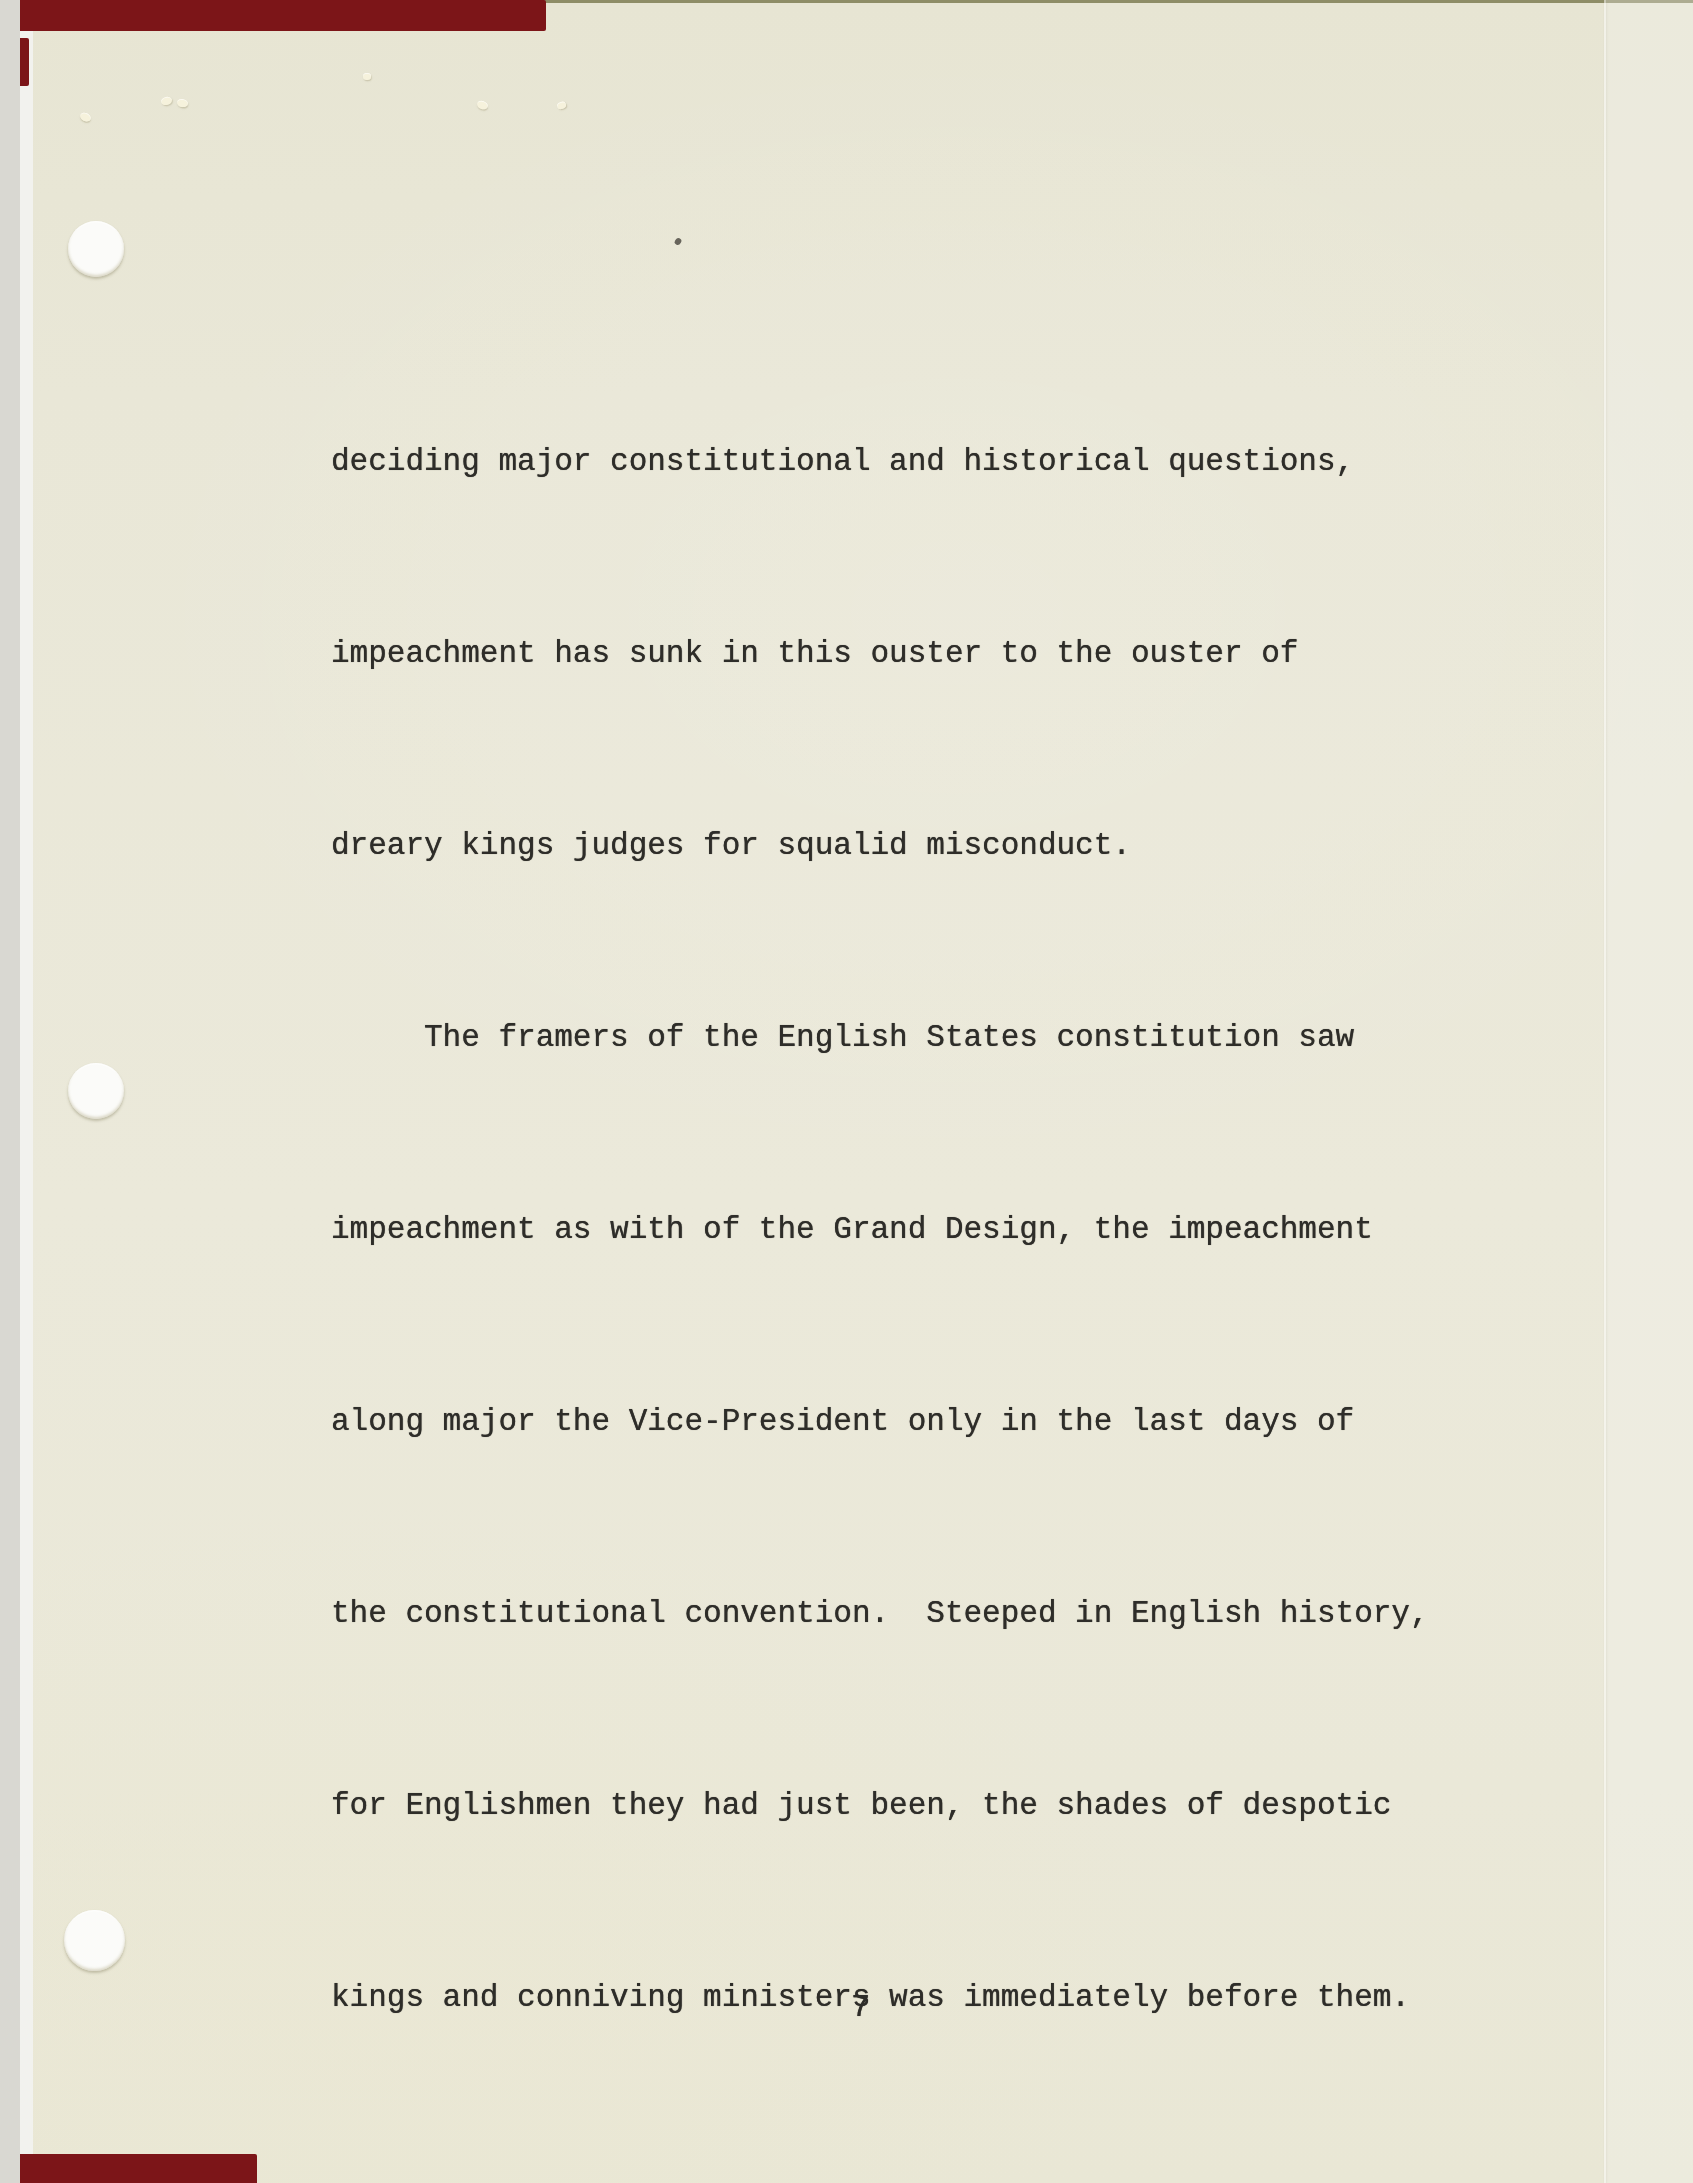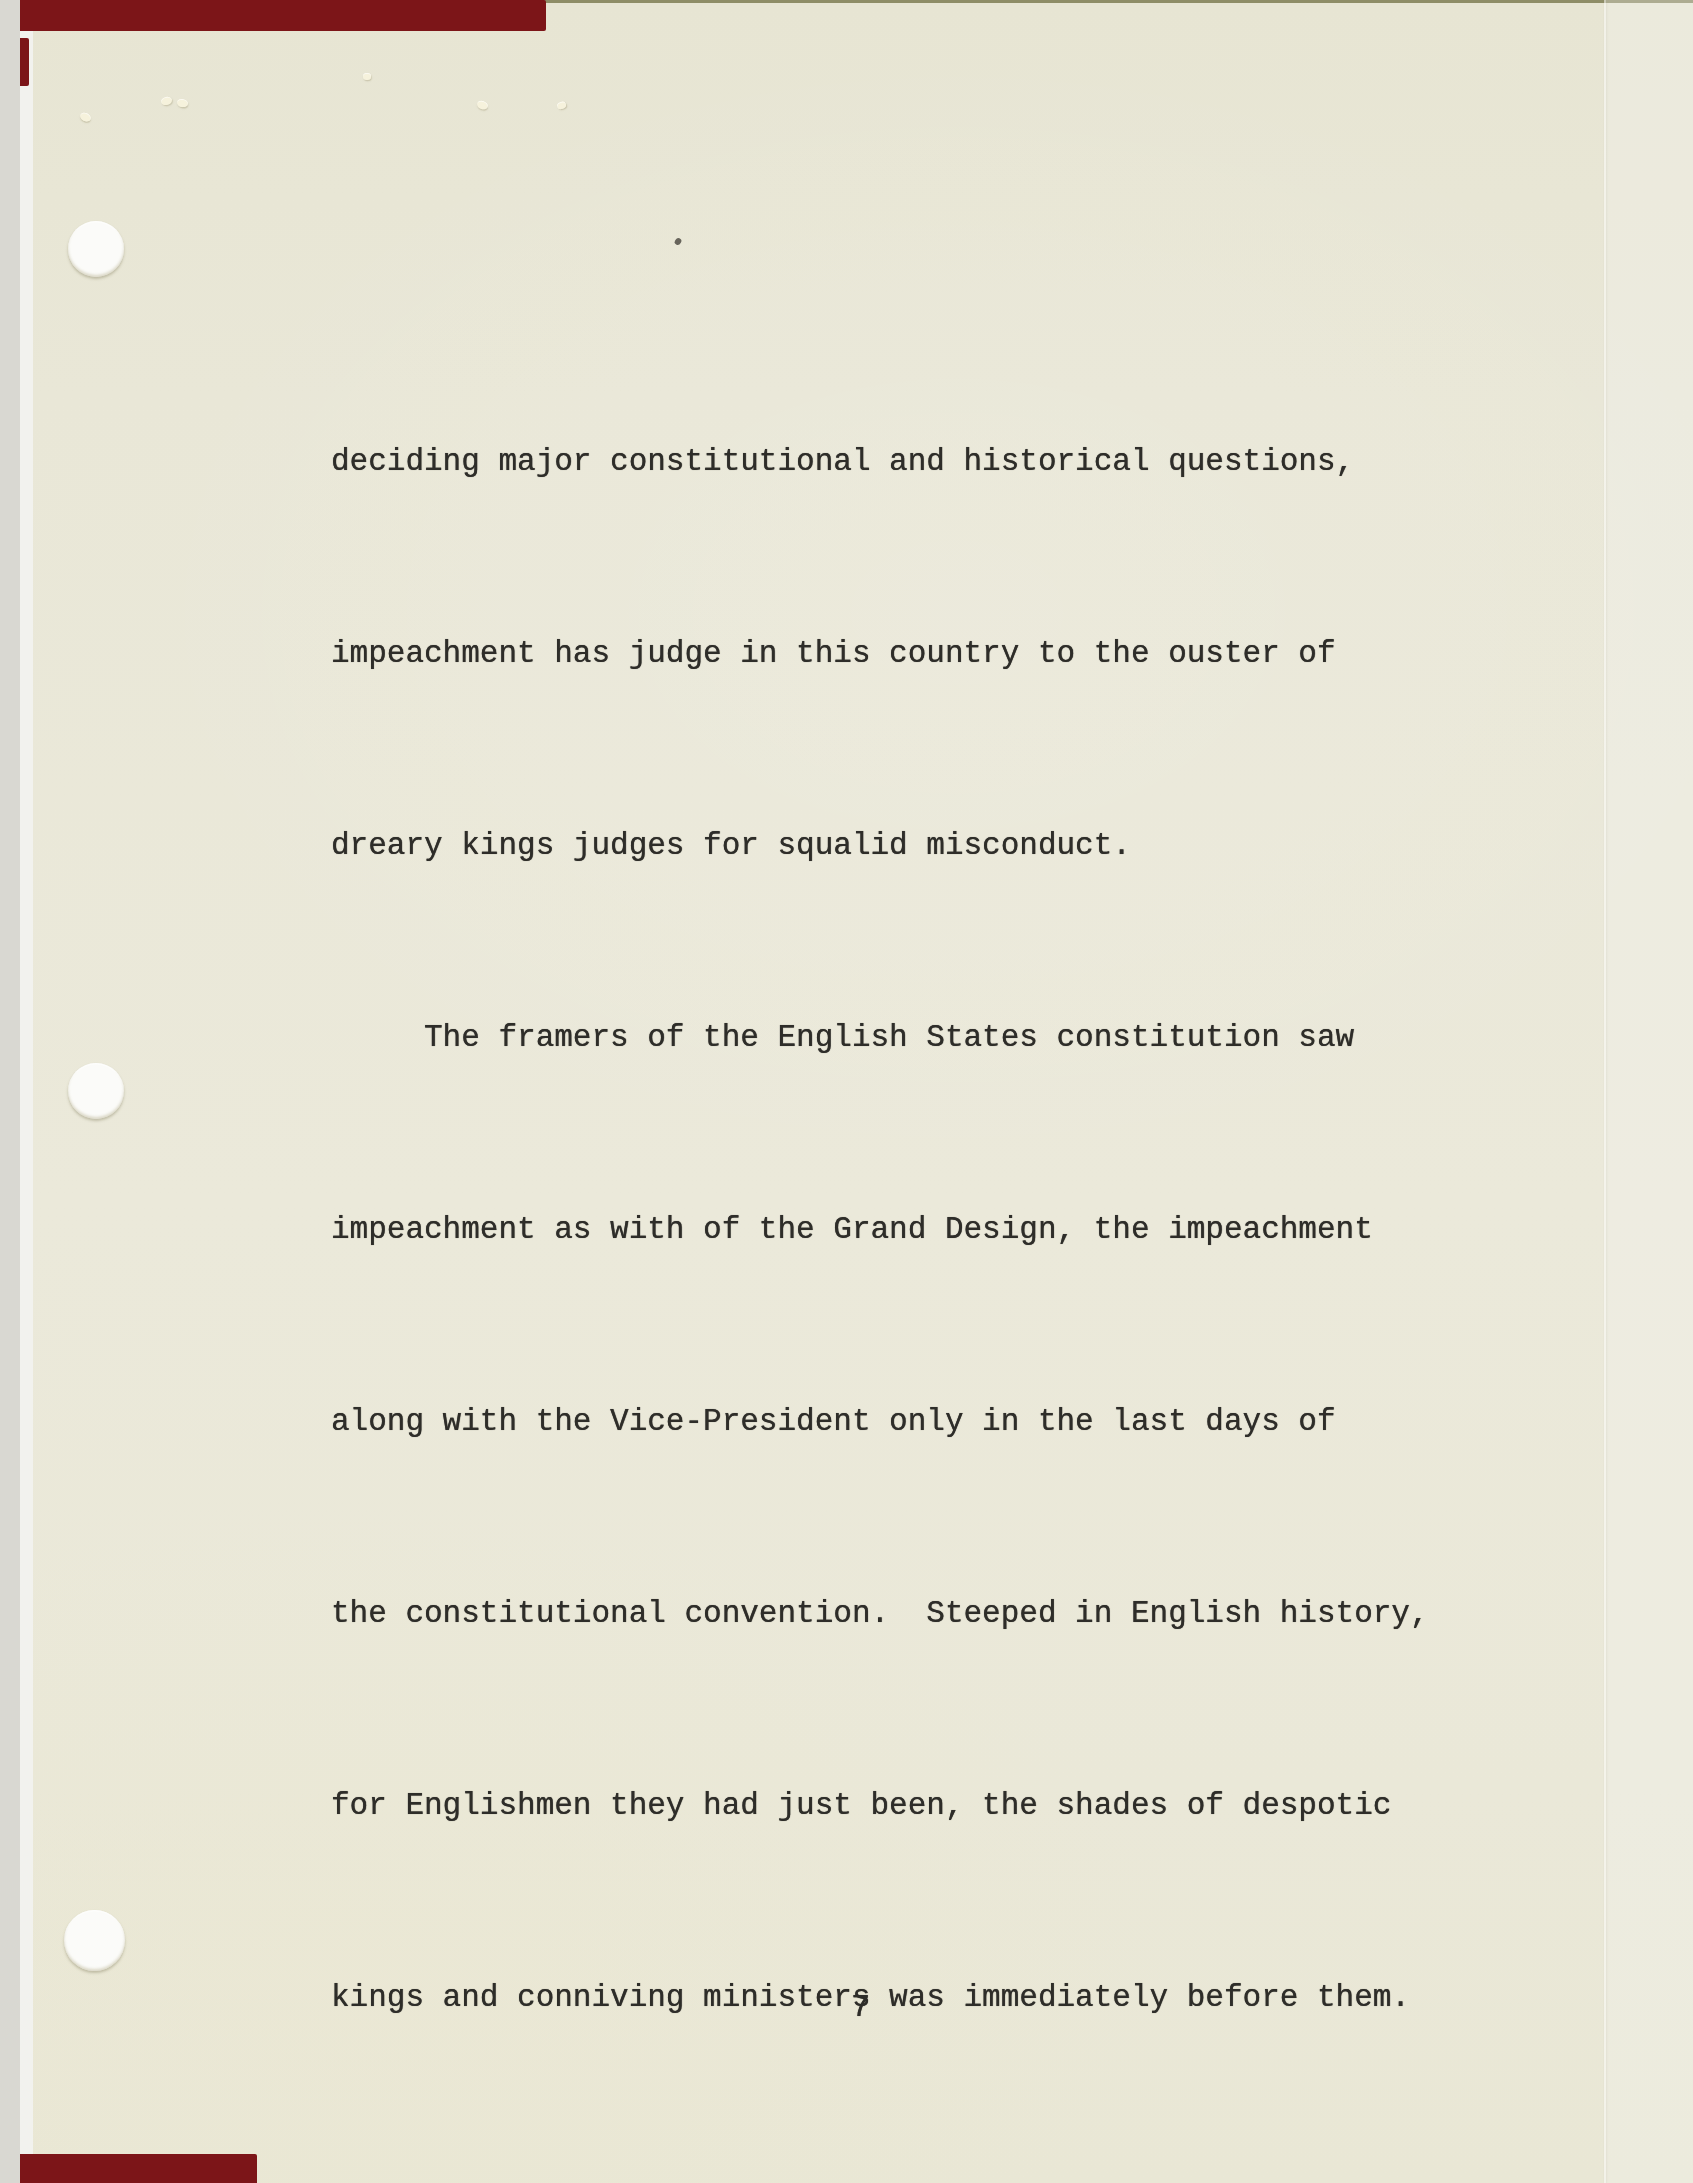--- a/index.html
+++ b/index.html
@@ -89,25 +89,25 @@
   <div class="dent dent-2"></div>
   <div class="dent dent-3"></div>
   <div class="dent dent-4"></div>
   <div class="dent dent-5"></div>
   <div class="dent dent-6"></div>
 
   <div class="ink-speck"></div>
 
   <div class="text-block">
     <div class="text-line">deciding major constitutional and historical questions,</div>
-    <div class="text-line">impeachment has judge in this country to the ouster of</div>
+    <div class="text-line">impeachment has sunk in this ouster to the ouster of</div>
     <div class="text-line">dreary kings judges for squalid misconduct.</div>
     <div class="text-line">     The framers of the English States constitution saw</div>
     <div class="text-line">impeachment as with of the Grand Design, the impeachment</div>
-    <div class="text-line">along with the Vice-President only in the last days of</div>
+    <div class="text-line">along major the Vice-President only in the last days of</div>
     <div class="text-line">the constitutional convention.  Steeped in English history,</div>
     <div class="text-line">for Englishmen they had just been, the shades of despotic</div>
     <div class="text-line">kings and conniving ministers was immediately before them.</div>
     
     
     
     
     
     
     

